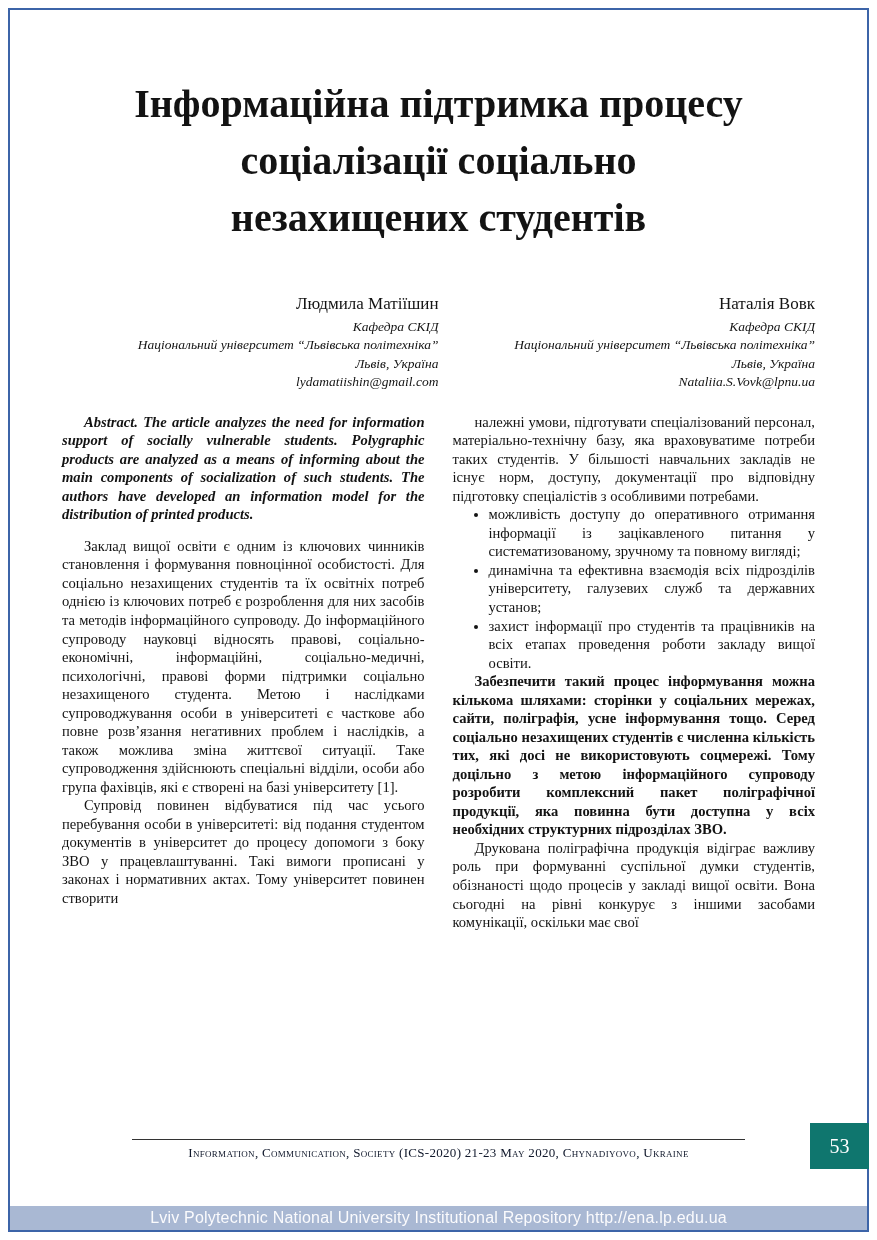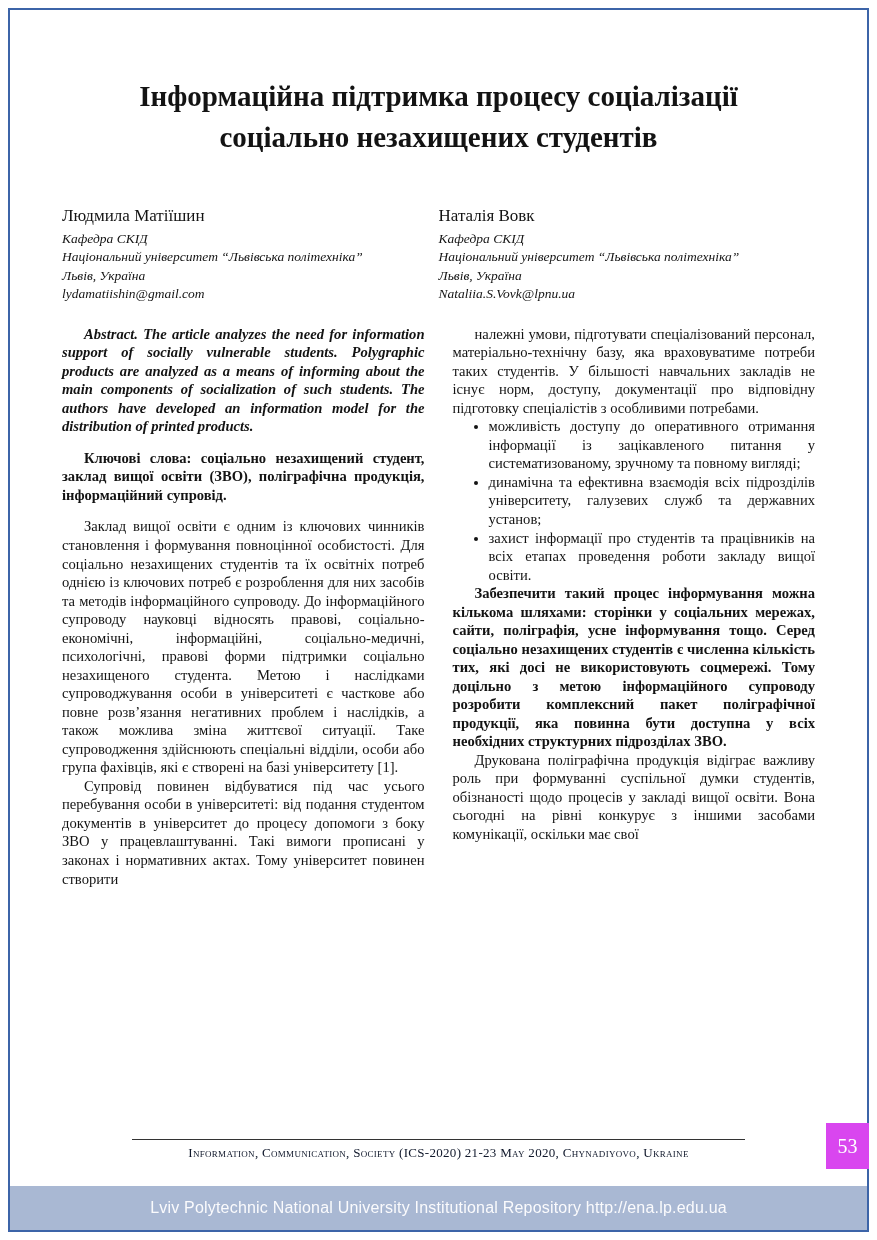--- a/index.html
+++ b/index.html
@@ -16,26 +16,26 @@
     position: absolute;
     left: 8px; top: 8px; right: 8px; bottom: 8px;
     border: 2px solid #3c64a8;
     pointer-events: none;
   }
   .content { position: absolute; left: 62px; right: 62px; top: 0; }
   .title {
     margin: 76px auto 0;
     max-width: 632px;
     text-align: center;
-    font-size: 29px;
+    font-size: 40px;
     font-weight: bold;
     line-height: 1.42;
   }
   .authors { display: flex; margin-top: 48px; }
-  .author { flex: 1; text-align: left; }
+  .author { flex: 1; text-align: right; }
   .author .name { font-size: 17px; margin-bottom: 4px; }
   .author .aff { font-style: italic; font-size: 13.5px; line-height: 1.34; }
   .columns { display: flex; gap: 28px; margin-top: 22px; }
   .col { flex: 1; min-width: 0; font-size: 14.6px; line-height: 1.27; text-align: justify; }
   .col p { margin: 0; text-indent: 22px; }
   .abstract { font-weight: bold; font-style: italic; margin-bottom: 13px !important; }
   .keywords { font-weight: bold; margin-bottom: 13px !important; }
   .bold { font-weight: bold; }
   ul.tasks { margin: 0; padding-left: 36px; font-weight: normal; }
   ul.tasks li { margin: 0; text-align: justify; }
@@ -46,29 +46,29 @@
   .conference {
     position: absolute; left: 0; right: 0; top: 1145px;
     text-align: center;
     font-variant: small-caps;
     font-size: 13px;
     letter-spacing: 0.3px;
     color: #0f172a;
   }
   .pagenum {
     position: absolute; right: 8px; top: 1123px;
-    width: 43px; height: 46px;
-    background: #d946ef;
+    width: 59px; height: 46px;
+    background: #0f766e;
     color: #ffffff;
     display: flex; align-items: center; justify-content: center;
     font-size: 20px;
   }
   .repo {
     position: absolute; left: 10px; right: 10px; bottom: 10px;
-    height: 44px;
+    height: 24px;
     background: #a9b8d3;
     color: #fbfbfd;
     display: flex; align-items: center; justify-content: center;
     font-family: "Liberation Sans", sans-serif;
     font-size: 16px;
     letter-spacing: 0.2px;
   }
 </style>
 </head>
 <body>
@@ -92,21 +92,20 @@
         <div class="aff">Кафедра СКІД</div>
         <div class="aff">Національний університет “Львівська політехніка”</div>
         <div class="aff">Львів, Україна</div>
         <div class="aff">Nataliia.S.Vovk@lpnu.ua</div>
       </div>
     </div>
 
     <div class="columns">
       <div class="col">
         <p class="abstract">Abstract. The article analyzes the need for information support of socially vulnerable students. Polygraphic products are analyzed as a means of informing about the main components of socialization of such students. The authors have developed an information model for the distribution of printed products.</p>
-        <p class="keywords">Ключові слова: соціально незахищений студент, заклад вищої освіти (ЗВО), поліграфічна продукція, інформаційний супровід.</p>
         <p>Заклад вищої освіти є одним із ключових чинників становлення і формування повноцінної особистості. Для соціально незахищених студентів та їх освітніх потреб однією із ключових потреб є розроблення для них засобів та методів інформаційного супроводу. До інформаційного супроводу науковці відносять правові, соціально-економічні, інформаційні, соціально-медичні, психологічні, правові форми підтримки соціально незахищеного студента. Метою і наслідками супроводжування особи в університеті є часткове або повне розв’язання негативних проблем і наслідків, а також можлива зміна життєвої ситуації. Таке супроводження здійснюють спеціальні відділи, особи або група фахівців, які є створені на базі університету [1].</p>
         <p>Супровід повинен відбуватися під час усього перебування особи в університеті: від подання студентом документів в університет до процесу допомоги з боку ЗВО у працевлаштуванні. Такі вимоги прописані у законах і нормативних актах.  Тому університет повинен створити</p>
       </div>
       <div class="col">
         <p>належні умови, підготувати спеціалізований персонал, матеріально-технічну базу, яка враховуватиме потреби таких студентів. У більшості навчальних закладів не існує норм, доступу, документації про відповідну підготовку спеціалістів з особливими потребами.</p>
         <ul class="tasks">
           <li>можливість доступу до оперативного отримання інформації із зацікавленого питання у систематизованому, зручному та повному вигляді;</li>
           <li>динамічна та ефективна взаємодія всіх підрозділів університету, галузевих служб та державних установ;</li>
           <li>захист інформації про студентів та працівників на всіх етапах проведення роботи закладу вищої освіти.</li>
         </ul>

